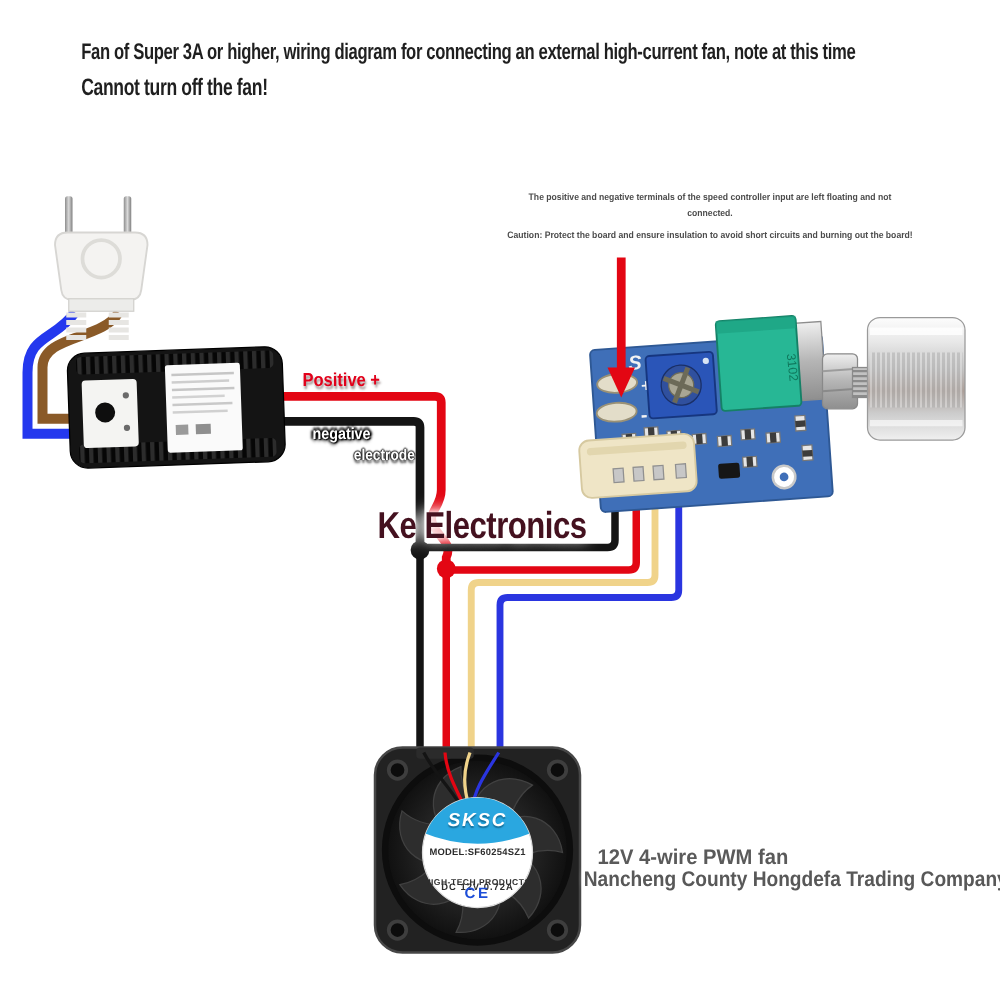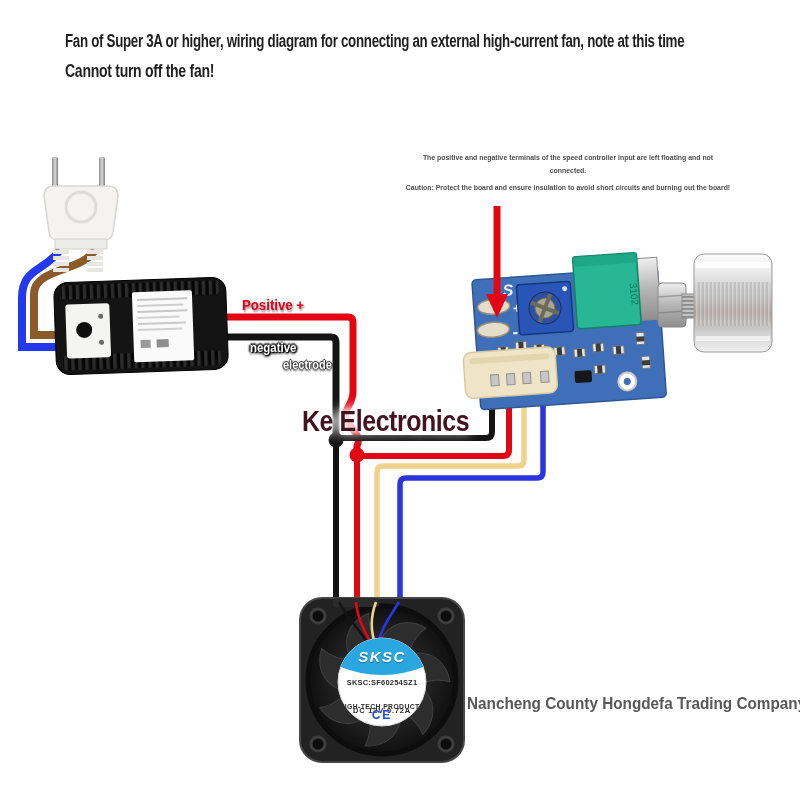--- a/index.html
+++ b/index.html
@@ -267,20 +267,21 @@
 <div class="note" style="top:166px;">connected.</div>
 <div class="note" style="top:183px;">Caution: Protect the board and ensure insulation to avoid short circuits and burning out the board!</div>
 
 <div class="abs" style="left:242px;top:296px;"><span class="cond pos-label">Positive +</span></div>
 <div class="abs" style="left:250px;top:338px;"><span class="cond neg">negative</span></div>
 <div class="abs" style="left:245px;top:355px;padding-left:38px;"><span class="cond neg2">electrode</span></div>
 
 <div class="abs" style="left:302px;top:388px;margin-top:16px;"><span class="cond wm">Ke Electronics</span></div>
 
 <div class="fanlab" style="top:648px;"><span class="fl-brand">SKSC</span></div>
-<div class="fanlab" style="top:671px;"><span class="fl-model">SKSC:SF60254SZ1</span></div>
+<div class="fanlab" style="top:671px;"><span class="fl-model">MODEL:SF60254SZ1</span></div>
 <div class="fanlab" style="top:699px;"><span class="fl-spec">DC 12V 0.72A</span></div>
 <div class="fanlab" style="top:695px;"><span class="fl-slogan">HIGH-TECH PRODUCTS</span></div>
 <div class="fanlab" style="top:705px;"><span class="fl-ce">CE</span></div>
 
+<div class="abs" style="left:478px;top:676px;"><span class="cond fan-cap">12V 4-wire PWM fan</span></div>
 <div class="abs" style="left:467px;top:694px;"><span class="cond company">Nancheng County Hongdefa Trading Company</span></div>
 
 </div>
 
 </body></html>

